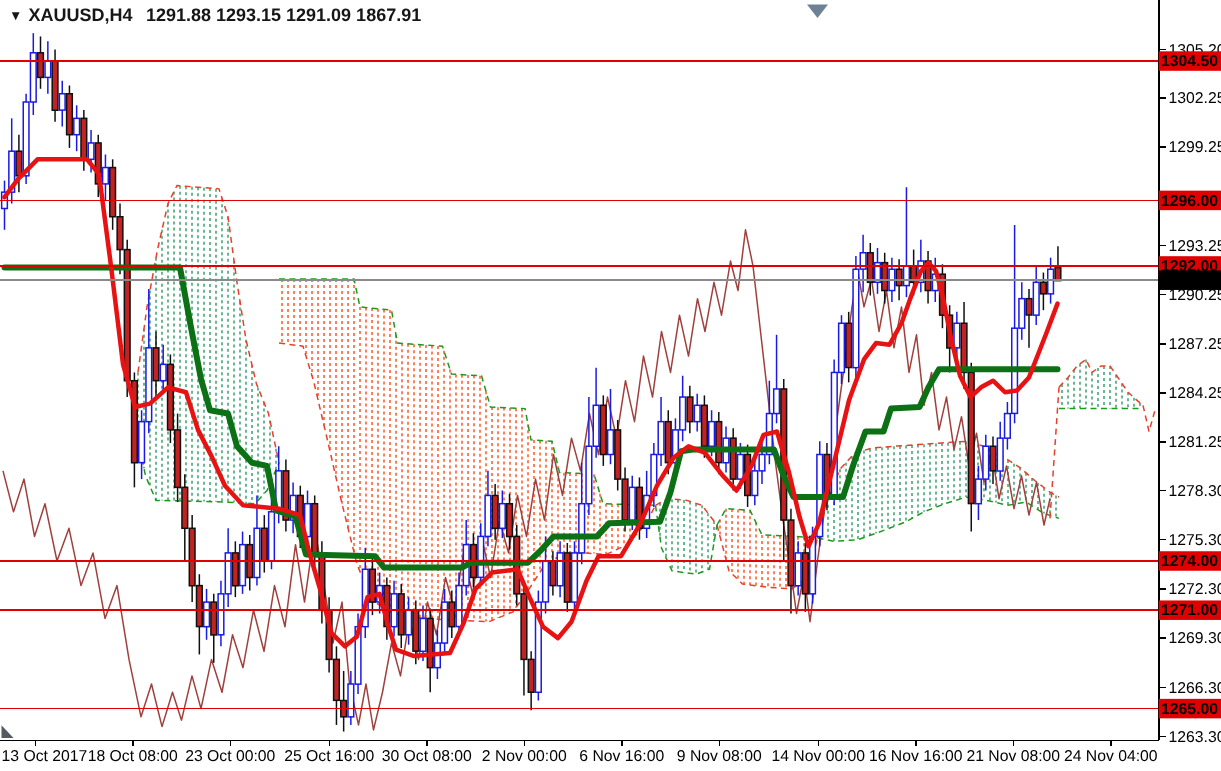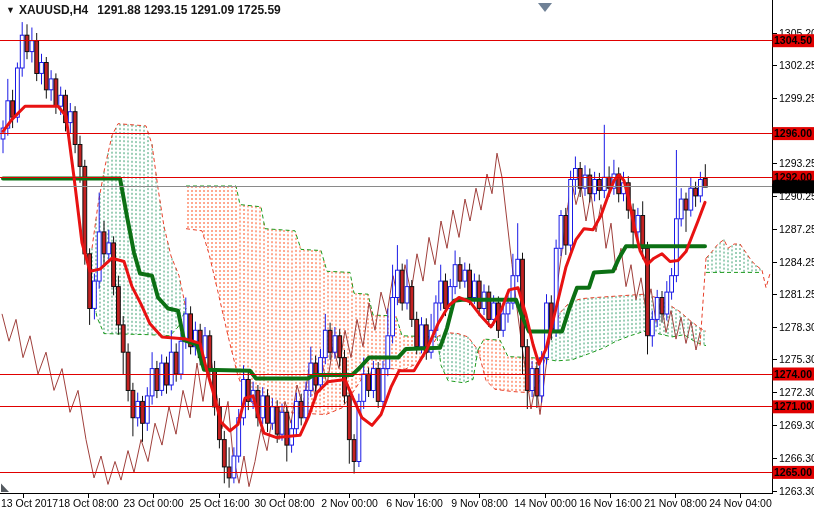--- a/index.html
+++ b/index.html
@@ -601,17 +601,17 @@
         </g>
         <g>
           <rect x="772.5" y="180.3" width="41.5" height="13" fill="#000000"></rect>
           <text x="793" y="190.3" fill="#ffffff" text-anchor="middle" font-weight="bold" font-size="10.5">1291.13</text>
         </g>
       </g>
       <polygon points="538,3 552,3 545,12" fill="#6f8196"></polygon>
       <polygon points="1,483.5 9,492 1,492" fill="#555a60"></polygon>
     </svg>
   <div class="chart-title">
-    <span class="dd">▼</span><span>XAUUSD,H4</span><span class="quote">1291.88 1293.15 1291.09 1725.59</span>
+    <span class="dd">▼</span><span>XAUUSD,H4</span><span class="quote">1291.88 1293.15 1291.09 1867.91</span>
   </div>
   <div class="price-axis-hit"></div>
   <div class="time-axis-hit"></div>
 </div>
 
 </body></html>

